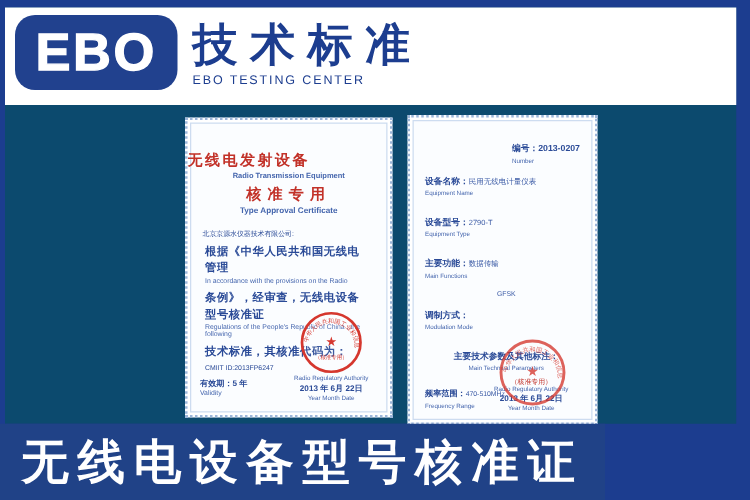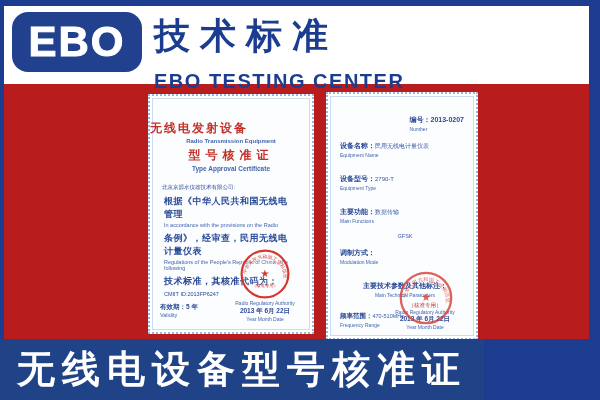--- a/index.html
+++ b/index.html
@@ -1,30 +1,30 @@
 <!DOCTYPE html>
 <html><head>
 <meta charset="utf-8">
 <style>
   * { margin:0; padding:0; box-sizing:border-box; }
   html,body { width:600px; height:400px; }
   body { font-family:"Liberation Sans", sans-serif; }
 
   .page { position:relative; width:600px; height:400px; background:#1c3d8f; overflow:hidden; }
-  .content { position:absolute; left:4px; top:6px; width:585px; height:333px; background:#b91c1c; }
+  .content { position:absolute; left:4px; top:6px; width:585px; height:333px; background:#0c4a6e; }
 
   
   .header { position:absolute; left:0; top:0; width:100%; height:78px; background:#fff; }
   .logo-box { position:absolute; left:8px; top:6px; width:130px; height:60px; background:#21418e;
               border-radius:16px; display:flex; align-items:center; justify-content:center; }
   .logo-text { color:#ffffff; font-size:42px; font-weight:bold; letter-spacing:2px;
                -webkit-text-stroke:1px #fff; }
   .brand { position:absolute; left:150px; top:8px; }
   .brand-cn { color:#1c3d8f; font-size:36px; font-weight:bold; letter-spacing:10px; line-height:1.2; }
-  .brand-en { color:#1c3d8f; font-size:20px; font-weight:bold; letter-spacing:1.5px; margin-top:13px; }
+  .brand-en { color:#1c3d8f; font-size:10px; font-weight:normal; letter-spacing:1.5px; margin-top:2px; }
 
   
   .cert { position:absolute; background:#fbfdff; border:2px dotted #9cb6da;
           box-shadow: inset 0 0 0 2px #ffffff, inset 0 0 0 3px #cddcf0; overflow:hidden; }
   .cert-left  { left:144px; top:88px;  width:166px; height:240px; }
   .cert-right { left:322px; top:86px;  width:152px; height:248px; }
 
   .cert .cn   { color:#2a4a97; }
   .cert .en   { color:#4465ad; }
 
@@ -92,30 +92,30 @@
       </div>
       <div class="brand">
         <div class="brand-cn">技术标准</div>
         <div class="brand-en">EBO TESTING CENTER</div>
       </div>
     </div>
 
     <div class="cert cert-left">
       <div class="cl-title1">无线电发射设备</div>
       <div class="cl-en1 en">Radio Transmission Equipment</div>
-      <div class="cl-title2">型号核准证</div>
+      <div class="cl-title2">核准专用</div>
       <div class="cl-en2 en">Type Approval Certificate</div>
       <div class="cl-addr cn">北京京源水仪器技术有限公司:</div>
       <div class="cl-body">
         <div class="cl-pair">
           <div class="cn">根据《中华人民共和国无线电管理</div>
           <div class="en">In accordance with the provisions on the Radio</div>
         </div>
         <div class="cl-pair">
-          <div class="cn">条例》，经审查，民用无线电计量仪表</div>
+          <div class="cn">条例》，经审查，无线电设备型号核准证</div>
           <div class="en">Regulations of the People's Republic of China , the following</div>
         </div>
         <div class="cl-pair">
           <div class="cn"><span>技术标准，其核准代码为：</span><span class="code">CMIIT ID:2013FP6247</span></div>
 
         </div>
       </div>
       <div class="cl-bottom cl-validity">
         <div class="cn">有效期：5 年</div>
         <div class="en">Validity</div>

